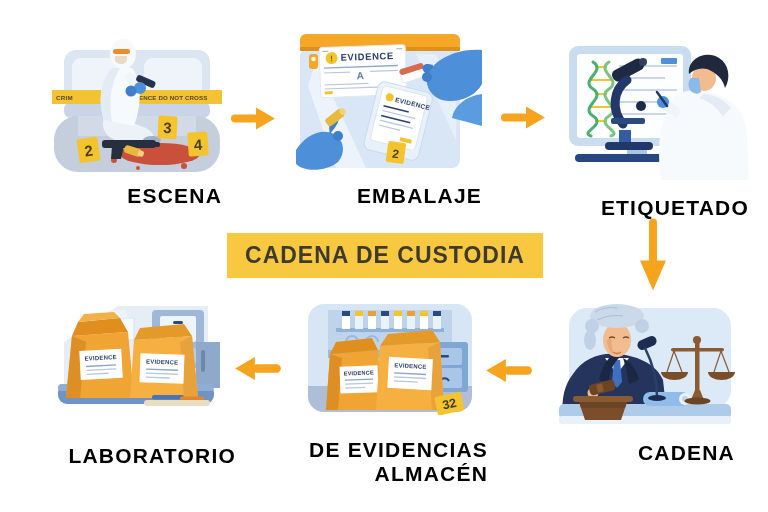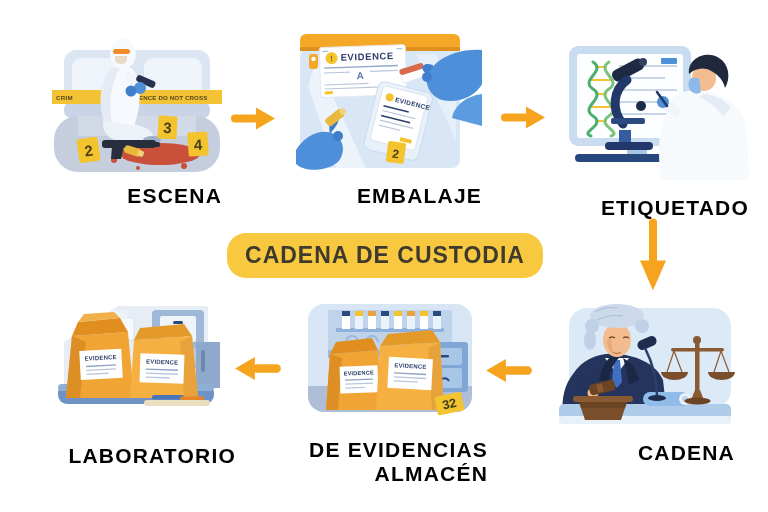--- a/index.html
+++ b/index.html
@@ -5,21 +5,21 @@
   html,body{margin:0;padding:0;background:#ffffff;}
   .canvas{position:relative;width:768px;height:512px;background:#ffffff;overflow:hidden;
           font-family:"Liberation Sans",sans-serif;}
   .panel{position:absolute;}
   .panel svg{display:block;width:100%;height:100%;}
   svg text{font-family:"Liberation Sans",sans-serif;font-weight:700;}
   .step-label{position:absolute;text-align:right;font-weight:700;font-size:21px;
               letter-spacing:1.2px;color:#000000;}
   .step-label.two-line{line-height:24px;}
   .banner{position:absolute;left:227px;top:233px;width:316px;height:45px;background:#F8C841;
-          border-radius:19px;display:flex;align-items:center;justify-content:center;
+          border-radius:0;display:flex;align-items:center;justify-content:center;
           font-size:23px;font-weight:700;letter-spacing:1px;color:#3E3B2E;}
   .arrow{position:absolute;}
   .arrow svg{display:block;width:100%;height:100%;}
   #p-escena{left:52px;top:28px;width:170px;height:150px;}
   #p-embalaje{left:296px;top:30px;width:186px;height:150px;}
   #p-etiquetado{left:553px;top:36px;width:196px;height:144px;}
   #p-juicio{left:545px;top:296px;width:190px;height:142px;}
   #p-almacen{left:294px;top:298px;width:192px;height:136px;}
   #p-laboratorio{left:48px;top:298px;width:178px;height:134px;}
   #l-escena{left:52px;top:184px;width:170px;}

